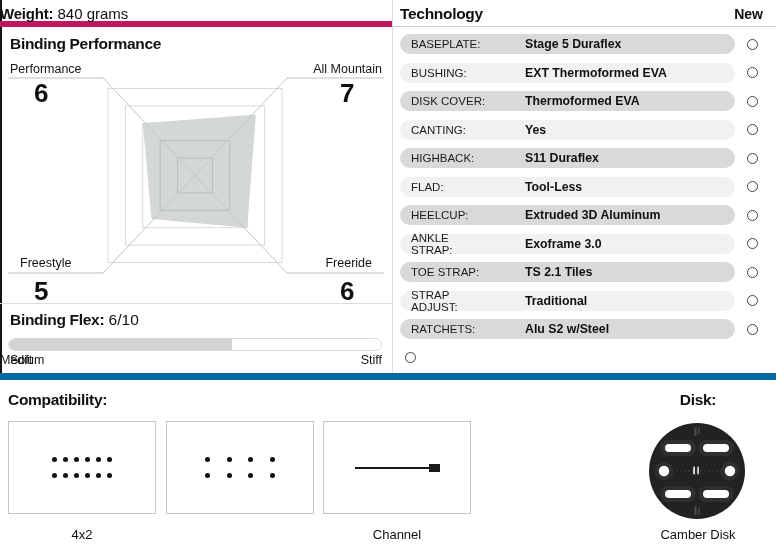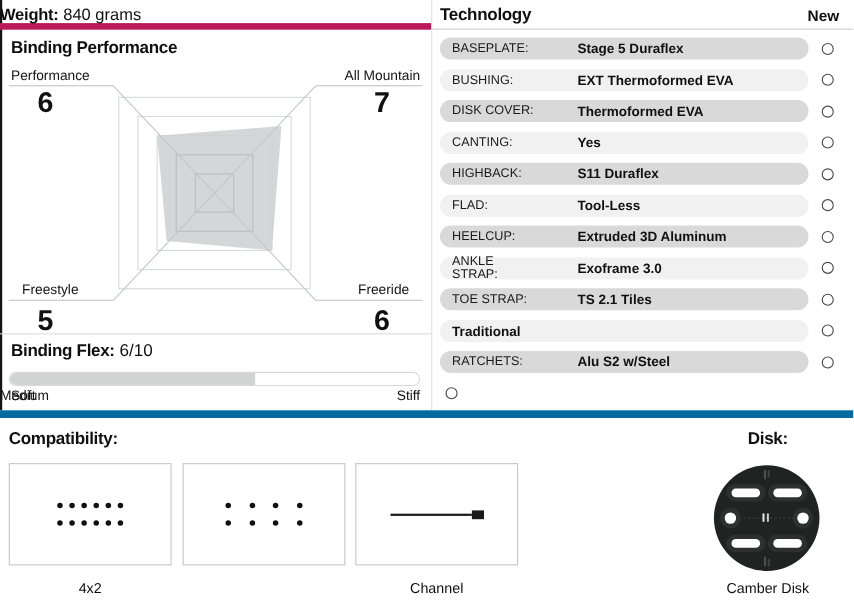--- a/index.html
+++ b/index.html
@@ -181,20 +181,21 @@
         </div>
         <div class="tech-row">
           <div class="pill pill-dark">
             <span class="t-label">TOE STRAP:</span>
             <span class="t-value">TS 2.1 Tiles</span>
           </div>
           <span class="radio"></span>
         </div>
         <div class="tech-row">
           <div class="pill pill-light">
+            <span class="t-label">STRAP ADJUST:</span>
             <span class="t-value">Traditional</span>
           </div>
           <span class="radio"></span>
         </div>
         <div class="tech-row">
           <div class="pill pill-dark">
             <span class="t-label">RATCHETS:</span>
             <span class="t-value">Alu S2 w/Steel</span>
           </div>
           <span class="radio"></span>

